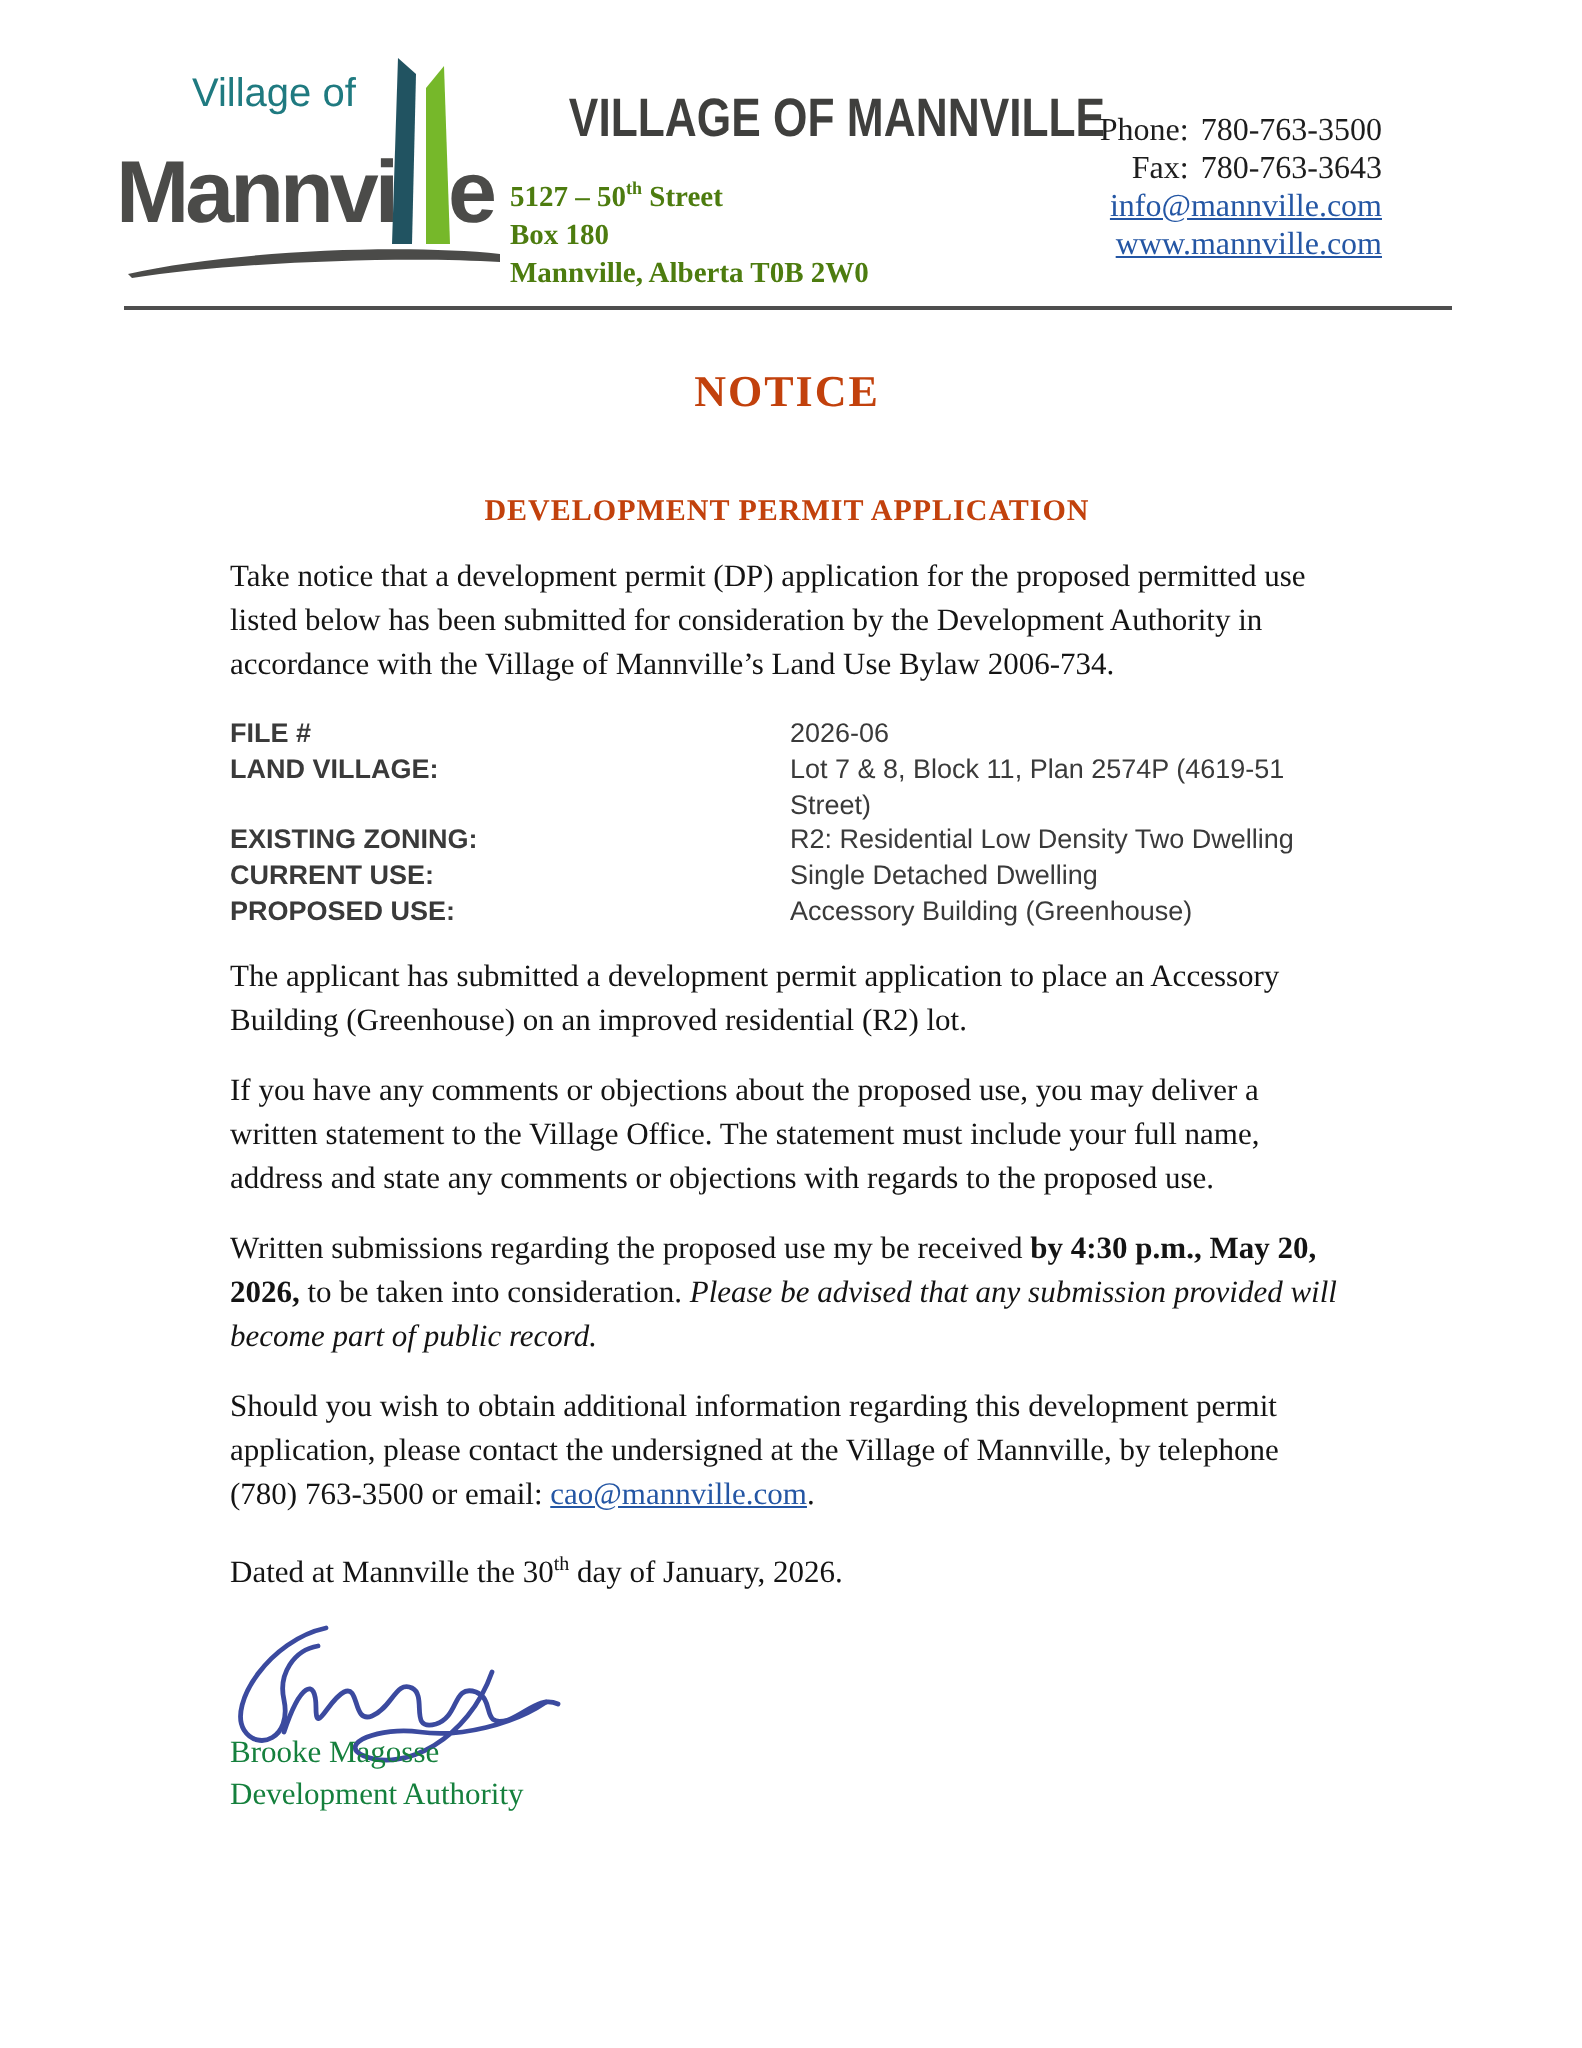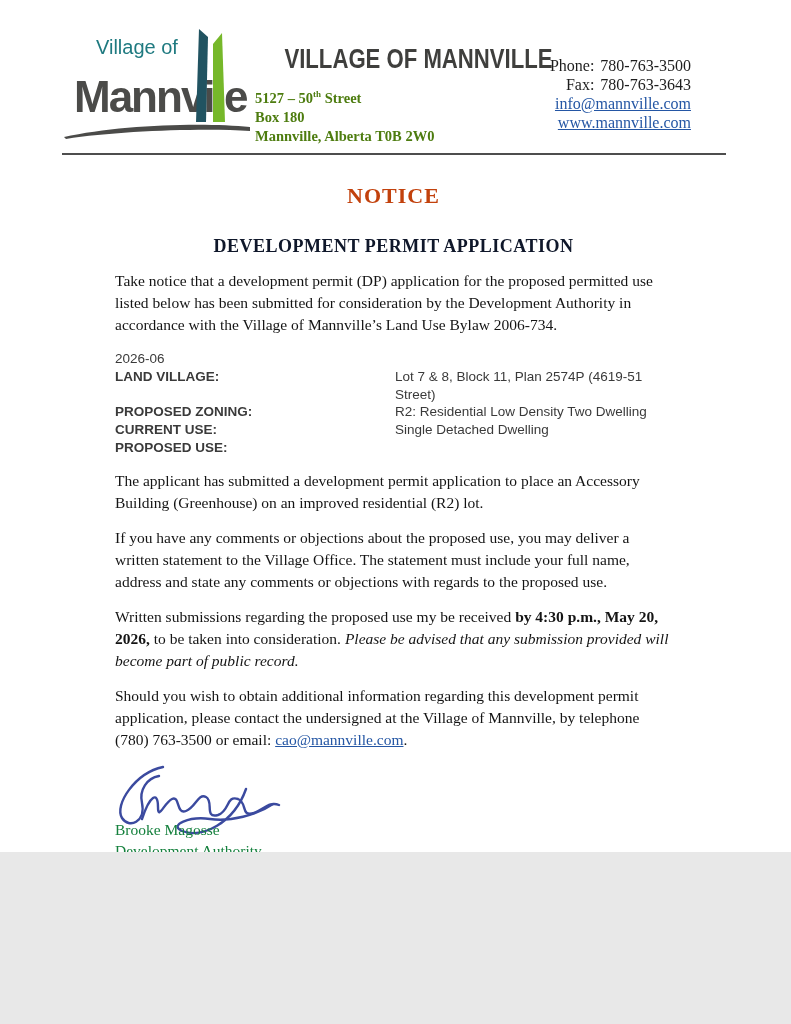--- a/index.html
+++ b/index.html
@@ -1,37 +1,37 @@
 <!DOCTYPE html>
 <html><head>
 <meta charset="utf-8">
 <style>
   * { margin:0; padding:0; box-sizing:border-box; }
   html,body { background:#e8e8e8; }
   body { font-family:"Liberation Serif", serif; }
   .page {
-    position:relative; width:791px; height:852px; background:#ffffff;
+    position:relative; width:791px; height:1024px; background:#ffffff;
     margin:0 auto; overflow:hidden; color:#181818;text-decoration:underline;
   }
 
   
   .header { position:absolute; top:26px; left:0; right:0; height:120px; }
 
   .logo { position:absolute; left:58px; top:2px; width:205px; height:112px; }
   .logo-tagline {
     position:absolute; left:38px; top:8px;
     font-family:"Liberation Sans", sans-serif;
     font-size:20px; color:#1f7a80; letter-spacing:0px;
   }
   .logo-word-left, .logo-word-right {
     position:absolute; top:44px;
     font-family:"Liberation Sans", sans-serif;
     font-size:44px; font-weight:bold; color:#4b4b49; letter-spacing:-2px;
   }
-  .logo-word-left { left:16px;text-align:right; }
+  .logo-word-left { left:0;text-align:right; }
   .logo-word-right { left:166px; }
   .logo-blades { position:absolute; left:133px; top:0; }
   .logo-swoosh { position:absolute; left:4px; top:92px; }
 
   .org-block { position:absolute; left:255px; top:18px; width:262px; }
   .org-name {
     display:inline-block; font-family:"Liberation Sans", sans-serif;
     font-weight:900; font-size:27px; color:#3f3f3d;
     transform:scaleX(0.82); transform-origin:center; letter-spacing:0px;
     white-space:nowrap;
@@ -49,22 +49,22 @@
   .header-rule { position:absolute; top:153px; left:62px; width:664px; height:2px; background:#4e4e4e; }
 
   
   .main { position:absolute; top:183px; left:115px; width:557px; }
 
   .notice-title {
     text-align:center; font-size:22px; font-weight:bold;
     color:#c2410c; letter-spacing:1px;
   }
   .notice-subtitle {
-    margin-top:27px; text-align:center; font-size:18px; font-weight:bold;
-    letter-spacing:0.5px; color:#0f172a;
+    margin-top:39px; text-align:center; font-size:15px; font-weight:bold;
+    letter-spacing:0.5px; color:#c2410c;
   }
 
   .main p { font-size:15.5px; line-height:22px; margin-top:13px; color:#141414; }
   .p-first { margin-top:31px; }
 
   .details {
     margin-top:14px; font-family:"Liberation Sans", sans-serif;
     font-size:13.5px; line-height:17.8px; color:#3a3a3a;
   }
   .detail-row { display:flex; }
@@ -122,47 +122,50 @@
 
   <div class="main">
 
     <div class="notice-title">NOTICE</div>
     <div class="notice-subtitle">DEVELOPMENT PERMIT APPLICATION</div>
 
     <p class="p-first">Take notice that a development permit (DP) application for the proposed permitted use listed below has been submitted for consideration by the Development Authority in accordance with the Village of Mannville’s Land Use Bylaw 2006-734.</p>
 
     <div class="details">
       <div class="detail-row">
+        <span class="detail-label">FILE #</span>
         <span class="detail-value">2026-06</span>
       </div>
       <div class="detail-row">
         <span class="detail-label">LAND VILLAGE:</span>
         <span class="detail-value">Lot 7 &amp; 8, Block 11, Plan 2574P (4619-51 Street)</span>
       </div>
       <div class="detail-row">
-        <span class="detail-label">PROPOSED ZONING:</span>
+        <span class="detail-label">EXISTING ZONING:</span>
         <span class="detail-value">R2: Residential Low Density Two Dwelling</span>
       </div>
       <div class="detail-row">
         <span class="detail-label">CURRENT USE:</span>
         <span class="detail-value">Single Detached Dwelling</span>
       </div>
       <div class="detail-row">
         <span class="detail-label">PROPOSED USE:</span>
+        <span class="detail-value">Accessory Building (Greenhouse)</span>
       </div>
     </div>
 
     <p>The applicant has submitted a development permit application to place an Accessory Building (Greenhouse) on an improved residential (R2) lot.</p>
 
     <p>If you have any comments or objections about the proposed use, you may deliver a written statement to the Village Office. The statement must include your full name, address and state any comments or objections with regards to the proposed use.</p>
 
     <p><span>Written submissions regarding the proposed use my be received </span><span class="bold">by 4:30 p.m., May 20, 2026,</span><span> to be taken into consideration. </span><span class="italic">Please be advised that any submission provided will become part of public record.</span></p>
 
     <p><span>Should you wish to obtain additional information regarding this development permit application, please contact the undersigned at the Village of Mannville, by telephone (780) 763-3500 or email: </span><a class="doc-link">cao@mannville.com</a><span>.</span></p>
 
+    <p class="dated"><span>Dated at Mannville the 30</span><sup>th</sup><span> day of January, 2026.</span></p>
 
     <div class="signature-block">
       <svg class="signature-scribble" width="215" height="82" viewBox="0 0 215 82">
         <g fill="none" stroke="#3b4a9f" stroke-width="2.4" stroke-linecap="round">
           <path d="M58 6 C 30 12 9 44 17 57 C 24 68 41 61 37 42 C 34 29 42 17 54 15"></path>
           <path d="M37 58 C 45 34 53 30 53 46 C 53 60 59 42 67 38 C 75 34 71 54 81 50 C 91 46 93 32 101 36 C 109 40 99 58 113 54 C 125 50 121 34 133 38 C 143 42 135 56 149 52 C 159 48 165 40 174 44"></path>
           <path d="M141 28 C 129 62 97 78 77 70 C 63 64 85 55 105 58 C 125 61 152 54 168 43"></path>
         </g>
       </svg>
       <div class="signature-name">

